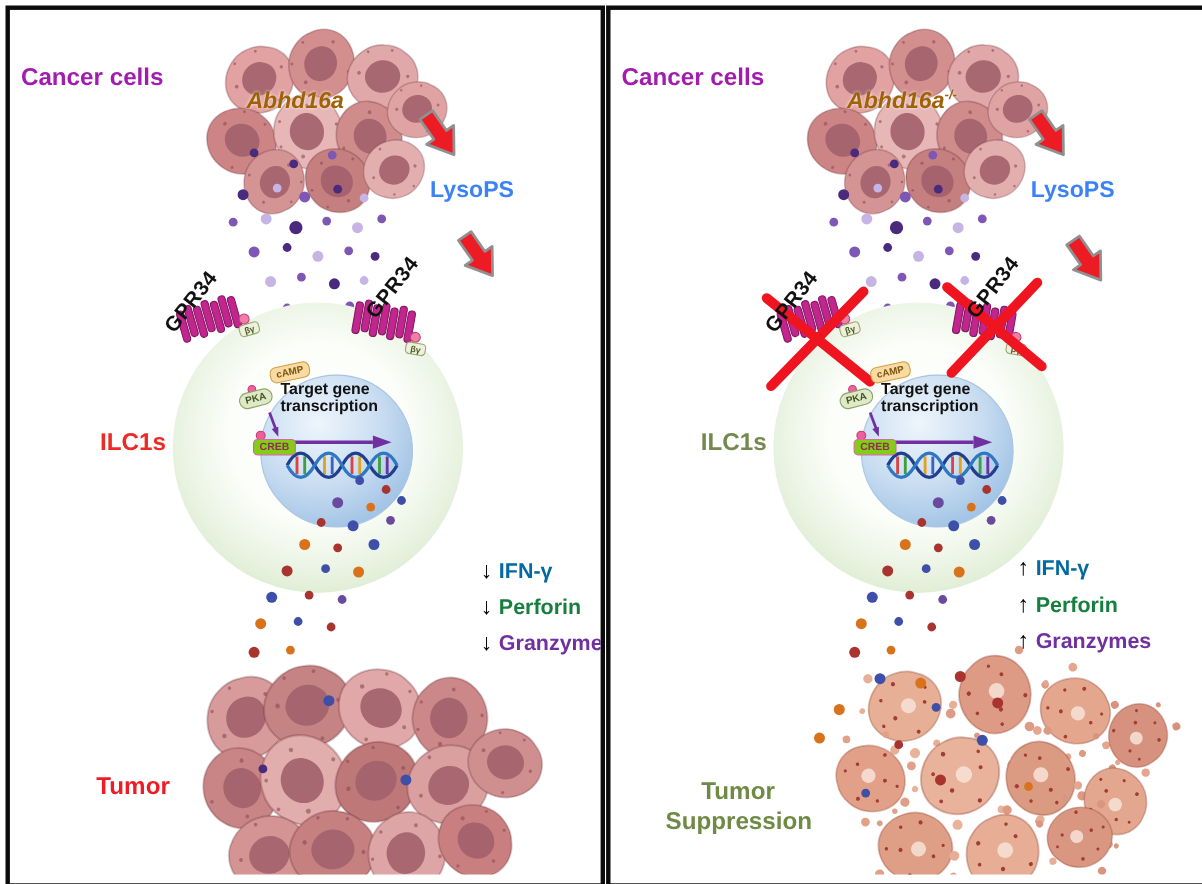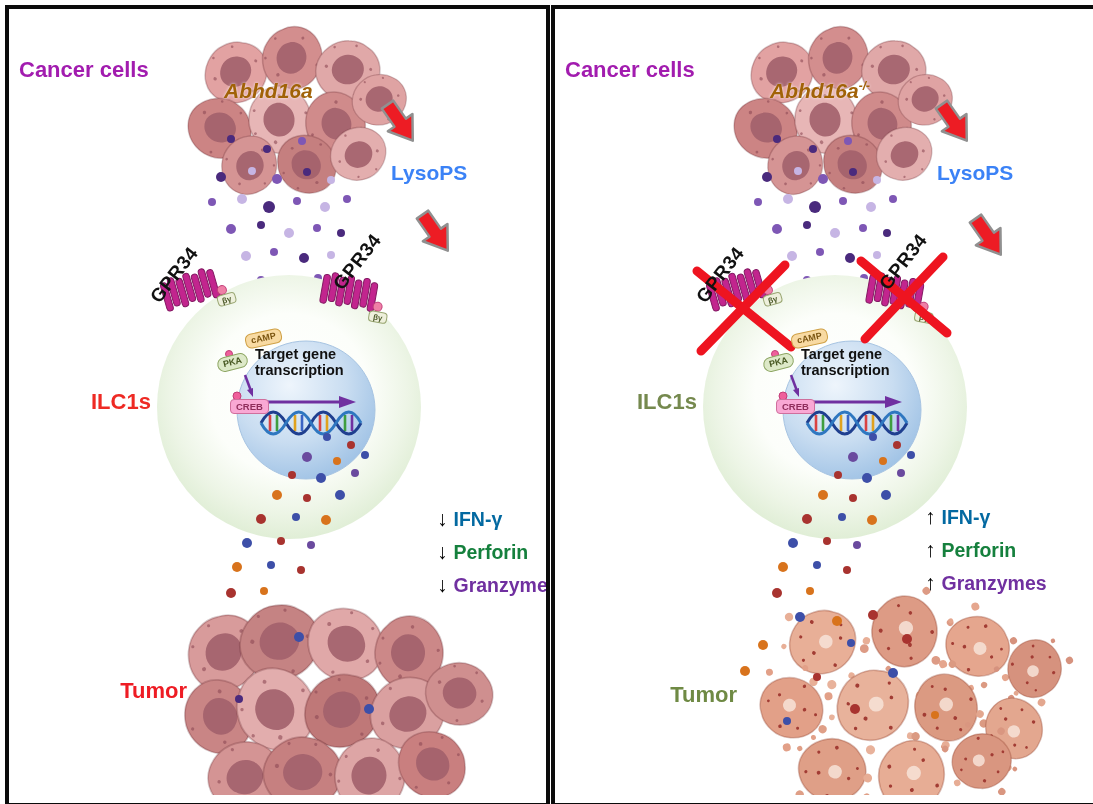--- a/index.html
+++ b/index.html
@@ -30,30 +30,30 @@
   .gene sup{font-size:12px;}
   .lysops{left:382px;top:152px;font-size:21px;font-weight:bold;color:#3b82f6;}
   .gpr{position:absolute;font-size:19px;font-weight:bold;color:#111;transform:rotate(-52deg);letter-spacing:.5px;}
   .gpr1{left:133px;top:255px;}
   .gpr2{left:316px;top:242px;}
   .ilc{left:82px;top:380px;font-size:22px;font-weight:bold;}
   .ilc-red{color:#ee2a24}.ilc-green{color:#75894e}
   .tag{position:absolute;font-weight:bold;border-radius:6px;padding:1px 5px;font-size:9px;line-height:1.2;}
   .camp{left:236px;top:322px;background:#f8daa2;border:1.2px solid #cfa045;color:#7a5410;transform:rotate(-12deg);}
   .pka{left:208px;top:346px;background:#dde9c8;border:1.2px solid #8da663;color:#44551f;transform:rotate(-14deg);border-radius:9px;}
-  .creb{left:221px;top:390px;background:#f9a8d4;border:1.2px solid #cf6f9d;color:#8f2d5b;border-radius:4px;font-size:9.5px;}
+  .creb{left:221px;top:390px;background:#84cc16;border:1.2px solid #cf6f9d;color:#8f2d5b;border-radius:4px;font-size:9.5px;}
   .tgt{position:absolute;left:246px;top:338px;width:118px;text-align:left;font-size:14.5px;font-weight:bold;color:#111;line-height:1.1;}
   .cyt{position:absolute;}
   .cytL{left:428px;top:498px;}
   .cytR{left:370px;top:496px;}
   .cy-row{display:flex;gap:6px;align-items:baseline;margin-bottom:9px;font-weight:bold;}
   .cy-arrow{font-size:21px;color:#000;}
   .cy-label{font-size:19.5px;}
   .c-ifn{color:#0369a1}.c-perf{color:#15803d}.c-gran{color:#7030a0}
-  .outcome{position:absolute;font-size:22px;font-weight:bold;line-height:1.25;text-align:right;width:132px;}
+  .outcome{position:absolute;font-size:22px;font-weight:bold;line-height:1.25;text-align:center;width:132px;margin-top:24px;}
   .outL{left:46px;top:668px;color:#ee1c24;}
   .outR{left:50px;top:672px;color:#6f8a44;}
 </style>
 </head>
 <body>
 
 <svg width="0" height="0" style="position:absolute" aria-hidden="true">
   <defs>
     <path id="blob" d="M31,1 C45,-1 58,8 61,22 C64,37 57,52 43,59 C29,66 11,62 4,48 C-3,34 2,16 13,8 C18,4 24,1 31,1 Z"></path>
     <g id="ccell">
@@ -405,16 +405,17 @@
         <span class="cy-arrow">↑</span>
         <span class="cy-label c-perf">Perforin</span>
       </div>
       <div class="cy-row">
         <span class="cy-arrow">↑</span>
         <span class="cy-label c-gran">Granzymes</span>
       </div>
     </div>
     <div class="outcome outR">
       <div>Tumor</div>
+      <div>Suppression</div>
     </div>
   </div>
 
 </div>
 
 </body></html>

